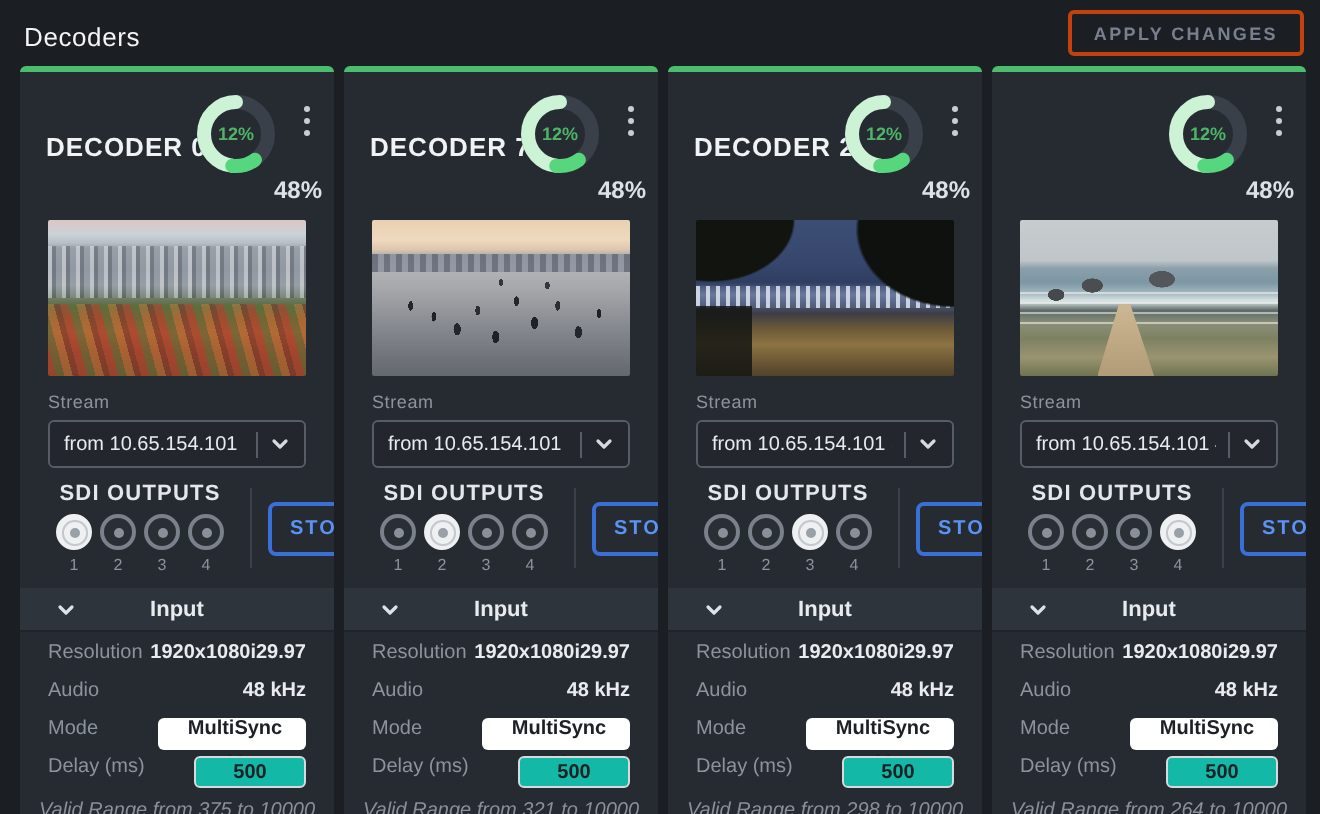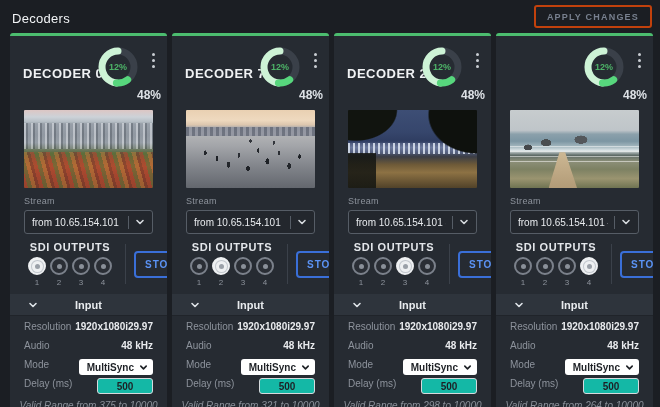--- a/index.html
+++ b/index.html
@@ -122,21 +122,21 @@
     display:flex; align-items:center; justify-content:center; cursor:pointer;
     border-bottom:1px solid #20242a; }
   .input-bar .chev { position:absolute; left:18px; top:6px; color:#dfe3e8; }
   .input-title { font-size:11px; font-weight:bold; color:#e8ebee; }
 
   .rows { padding:5px 14px 0; flex:none; }
   .row { height:19px; display:flex; justify-content:space-between; }
   .row-label { font-size:10px; color:#8d939c; }
   .row-value { font-size:10px; color:#e9ebee; font-weight:bold; }
   .mode-select { background:#fff; border-radius:3px; height:16px; min-width:74px; padding:0 5px 0 8px;
-    display:flex; align-items:center; justify-content:space-between; gap:5px; cursor:pointer; }
+    display:flex; align-items:center; justify-content:space-between; gap:5px; cursor:pointer;flex-direction:column; }
   .mode-value { font-size:10px; font-weight:bold; color:#1d2025; }
   .mode-select .chev { color:#1d2025; width:9px; height:9px; }
   .delay-input { width:56px; height:16px; background:#14b8a6; border:1px solid #d6d9dd; border-radius:3px;
     text-align:center; font-size:10px; font-weight:bold; color:#1d2025;
     font-family:"Liberation Sans", sans-serif; }
 
   .valid-range { margin-top:3px; text-align:center; font-size:10px; font-style:italic; color:#8a9099; flex:none; }
 </style>
 </head>
 <body>

